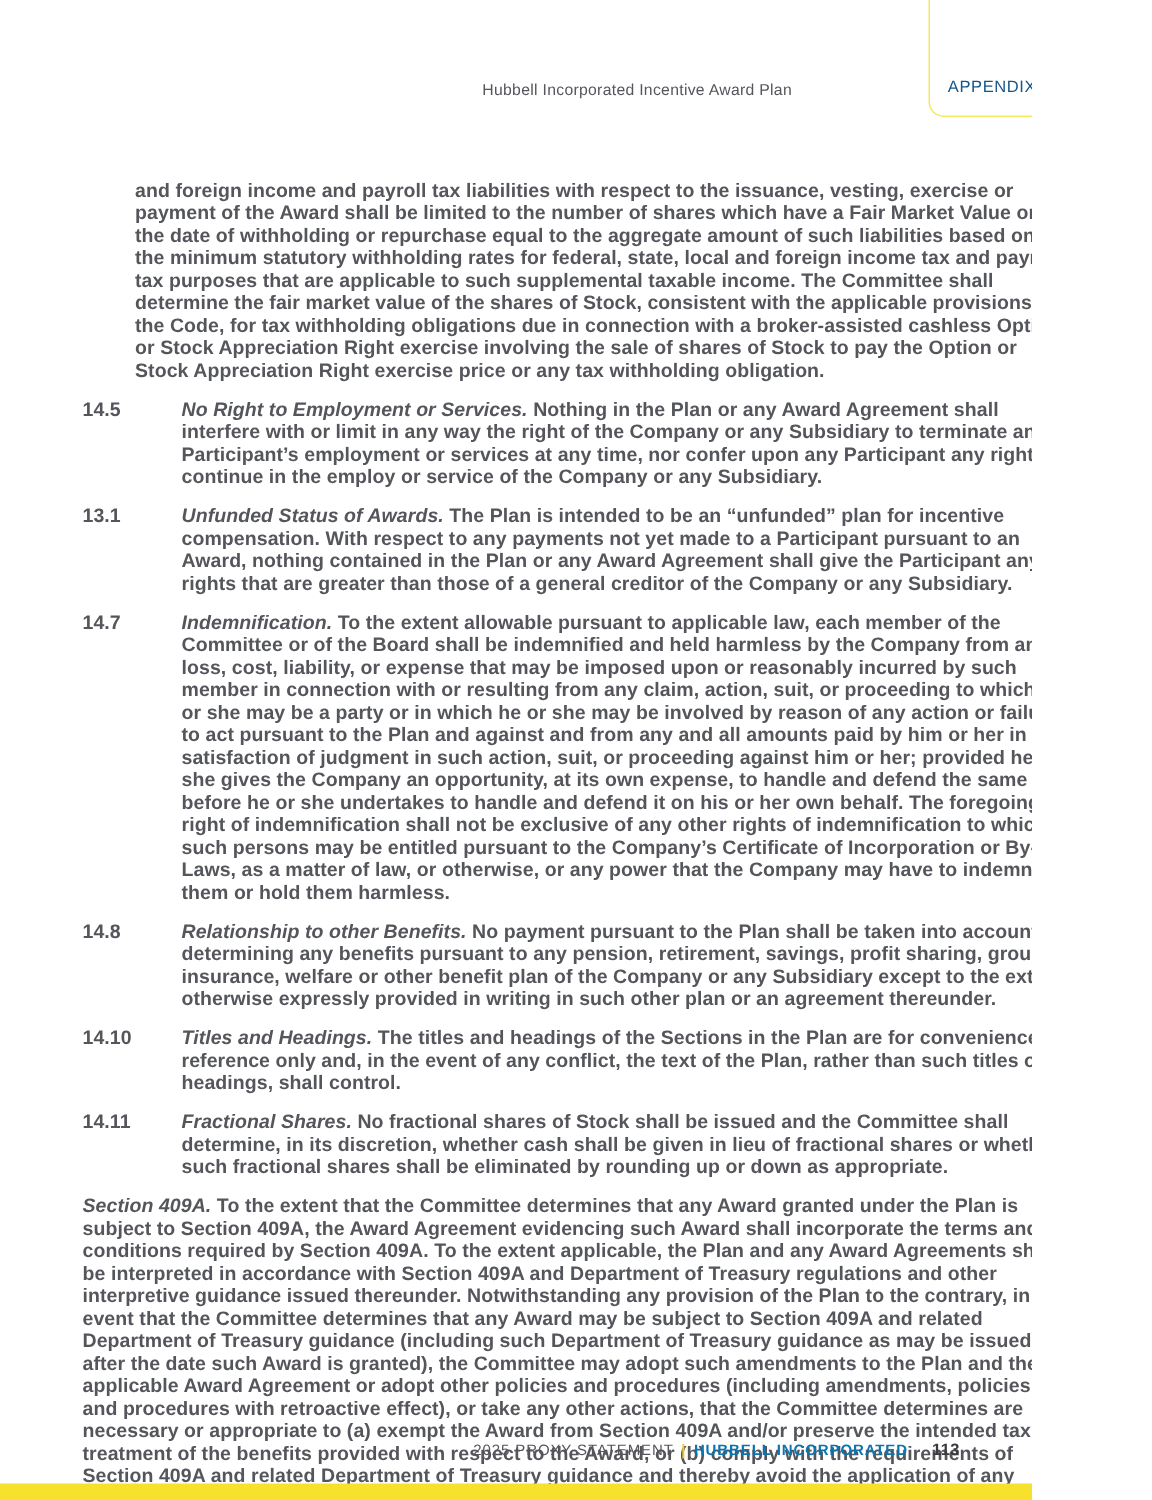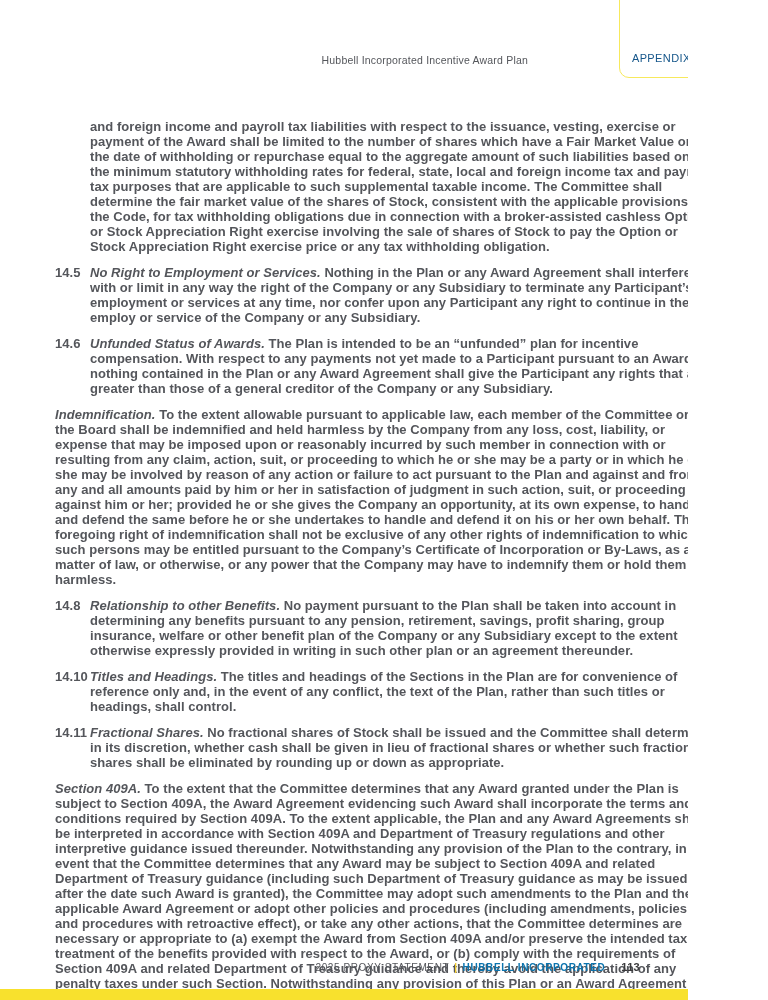--- a/index.html
+++ b/index.html
@@ -63,20 +63,21 @@
     font-weight: bold;
   }
   .intro-paragraph {
     margin-left: 35px;
     margin-bottom: 11px;
     text-align: left;
   }
   .section-row {
     display: flex;
     margin-bottom: 11px;
+    gap: 31px;
   }
   .section-number {
     flex: 0 0 35px;
     white-space: nowrap;
   }
   .section-body { flex: 1; }
   .section-heading { font-style: italic; }
   .footer {
     position: absolute;
     top: 961px;
@@ -128,25 +129,26 @@
   <div class="content">
 
     <div class="intro-paragraph">and foreign income and payroll tax liabilities with respect to the issuance, vesting, exercise or payment of the Award shall be limited to the number of shares which have a Fair Market Value on the date of withholding or repurchase equal to the aggregate amount of such liabilities based on the minimum statutory withholding rates for federal, state, local and foreign income tax and payroll tax purposes that are applicable to such supplemental taxable income. The Committee shall determine the fair market value of the shares of Stock, consistent with the applicable provisions of the Code, for tax withholding obligations due in connection with a broker-assisted cashless Option or Stock Appreciation Right exercise involving the sale of shares of Stock to pay the Option or Stock Appreciation Right exercise price or any tax withholding obligation.</div>
 
     <div class="section-row">
       <div class="section-number">14.5</div>
       <div class="section-body"><span class="section-heading">No Right to Employment or Services.</span> <span>Nothing in the Plan or any Award Agreement shall interfere with or limit in any way the right of the Company or any Subsidiary to terminate any Participant’s employment or services at any time, nor confer upon any Participant any right to continue in the employ or service of the Company or any Subsidiary.</span></div>
     </div>
 
     <div class="section-row">
-      <div class="section-number">14.6</div>
+      <div class="section-number">13.1</div>
       <div class="section-body"><span class="section-heading">Unfunded Status of Awards.</span> <span>The Plan is intended to be an “unfunded” plan for incentive compensation. With respect to any payments not yet made to a Participant pursuant to an Award, nothing contained in the Plan or any Award Agreement shall give the Participant any rights that are greater than those of a general creditor of the Company or any Subsidiary.</span></div>
     </div>
 
     <div class="section-row">
+      <div class="section-number">14.7</div>
       <div class="section-body"><span class="section-heading">Indemnification.</span> <span>To the extent allowable pursuant to applicable law, each member of the Committee or of the Board shall be indemnified and held harmless by the Company from any loss, cost, liability, or expense that may be imposed upon or reasonably incurred by such member in connection with or resulting from any claim, action, suit, or proceeding to which he or she may be a party or in which he or she may be involved by reason of any action or failure to act pursuant to the Plan and against and from any and all amounts paid by him or her in satisfaction of judgment in such action, suit, or proceeding against him or her; provided he or she gives the Company an opportunity, at its own expense, to handle and defend the same before he or she undertakes to handle and defend it on his or her own behalf. The foregoing right of indemnification shall not be exclusive of any other rights of indemnification to which such persons may be entitled pursuant to the Company’s Certificate of Incorporation or By-Laws, as a matter of law, or otherwise, or any power that the Company may have to indemnify them or hold them harmless.</span></div>
     </div>
 
     <div class="section-row">
       <div class="section-number">14.8</div>
       <div class="section-body"><span class="section-heading">Relationship to other Benefits.</span> <span>No payment pursuant to the Plan shall be taken into account in determining any benefits pursuant to any pension, retirement, savings, profit sharing, group insurance, welfare or other benefit plan of the Company or any Subsidiary except to the extent otherwise expressly provided in writing in such other plan or an agreement thereunder.</span></div>
     </div>
 
 
     <div class="section-row">

